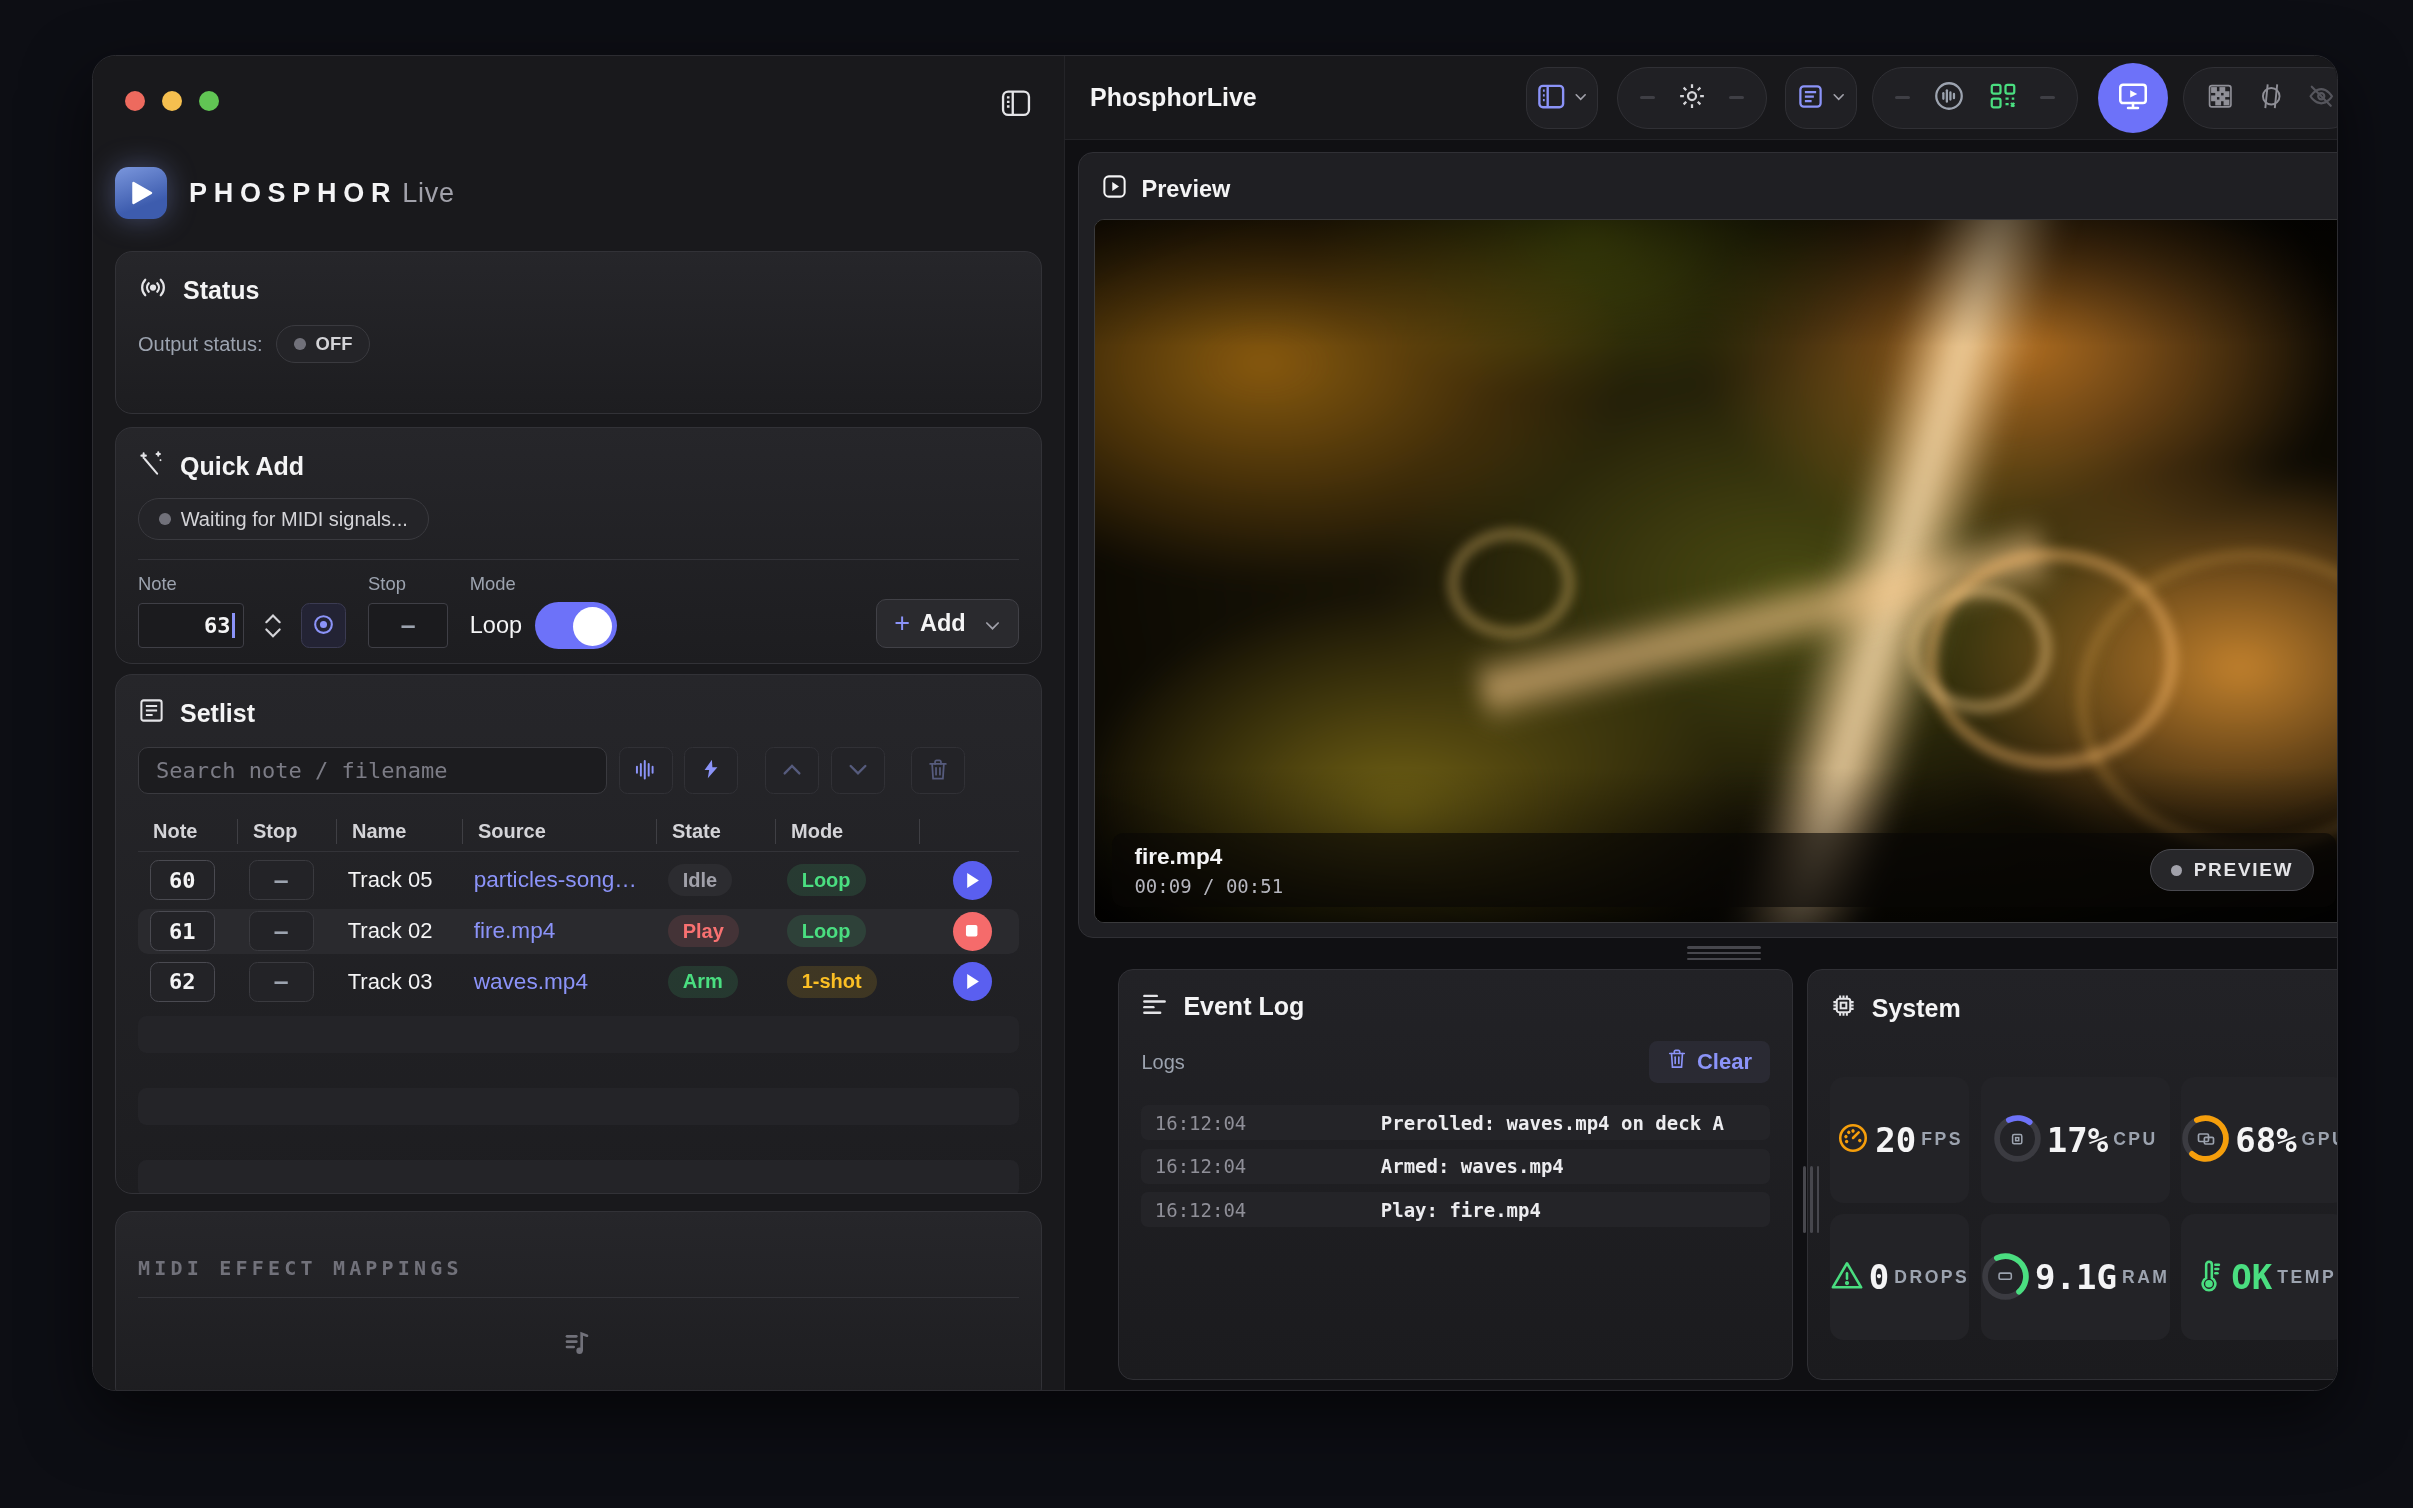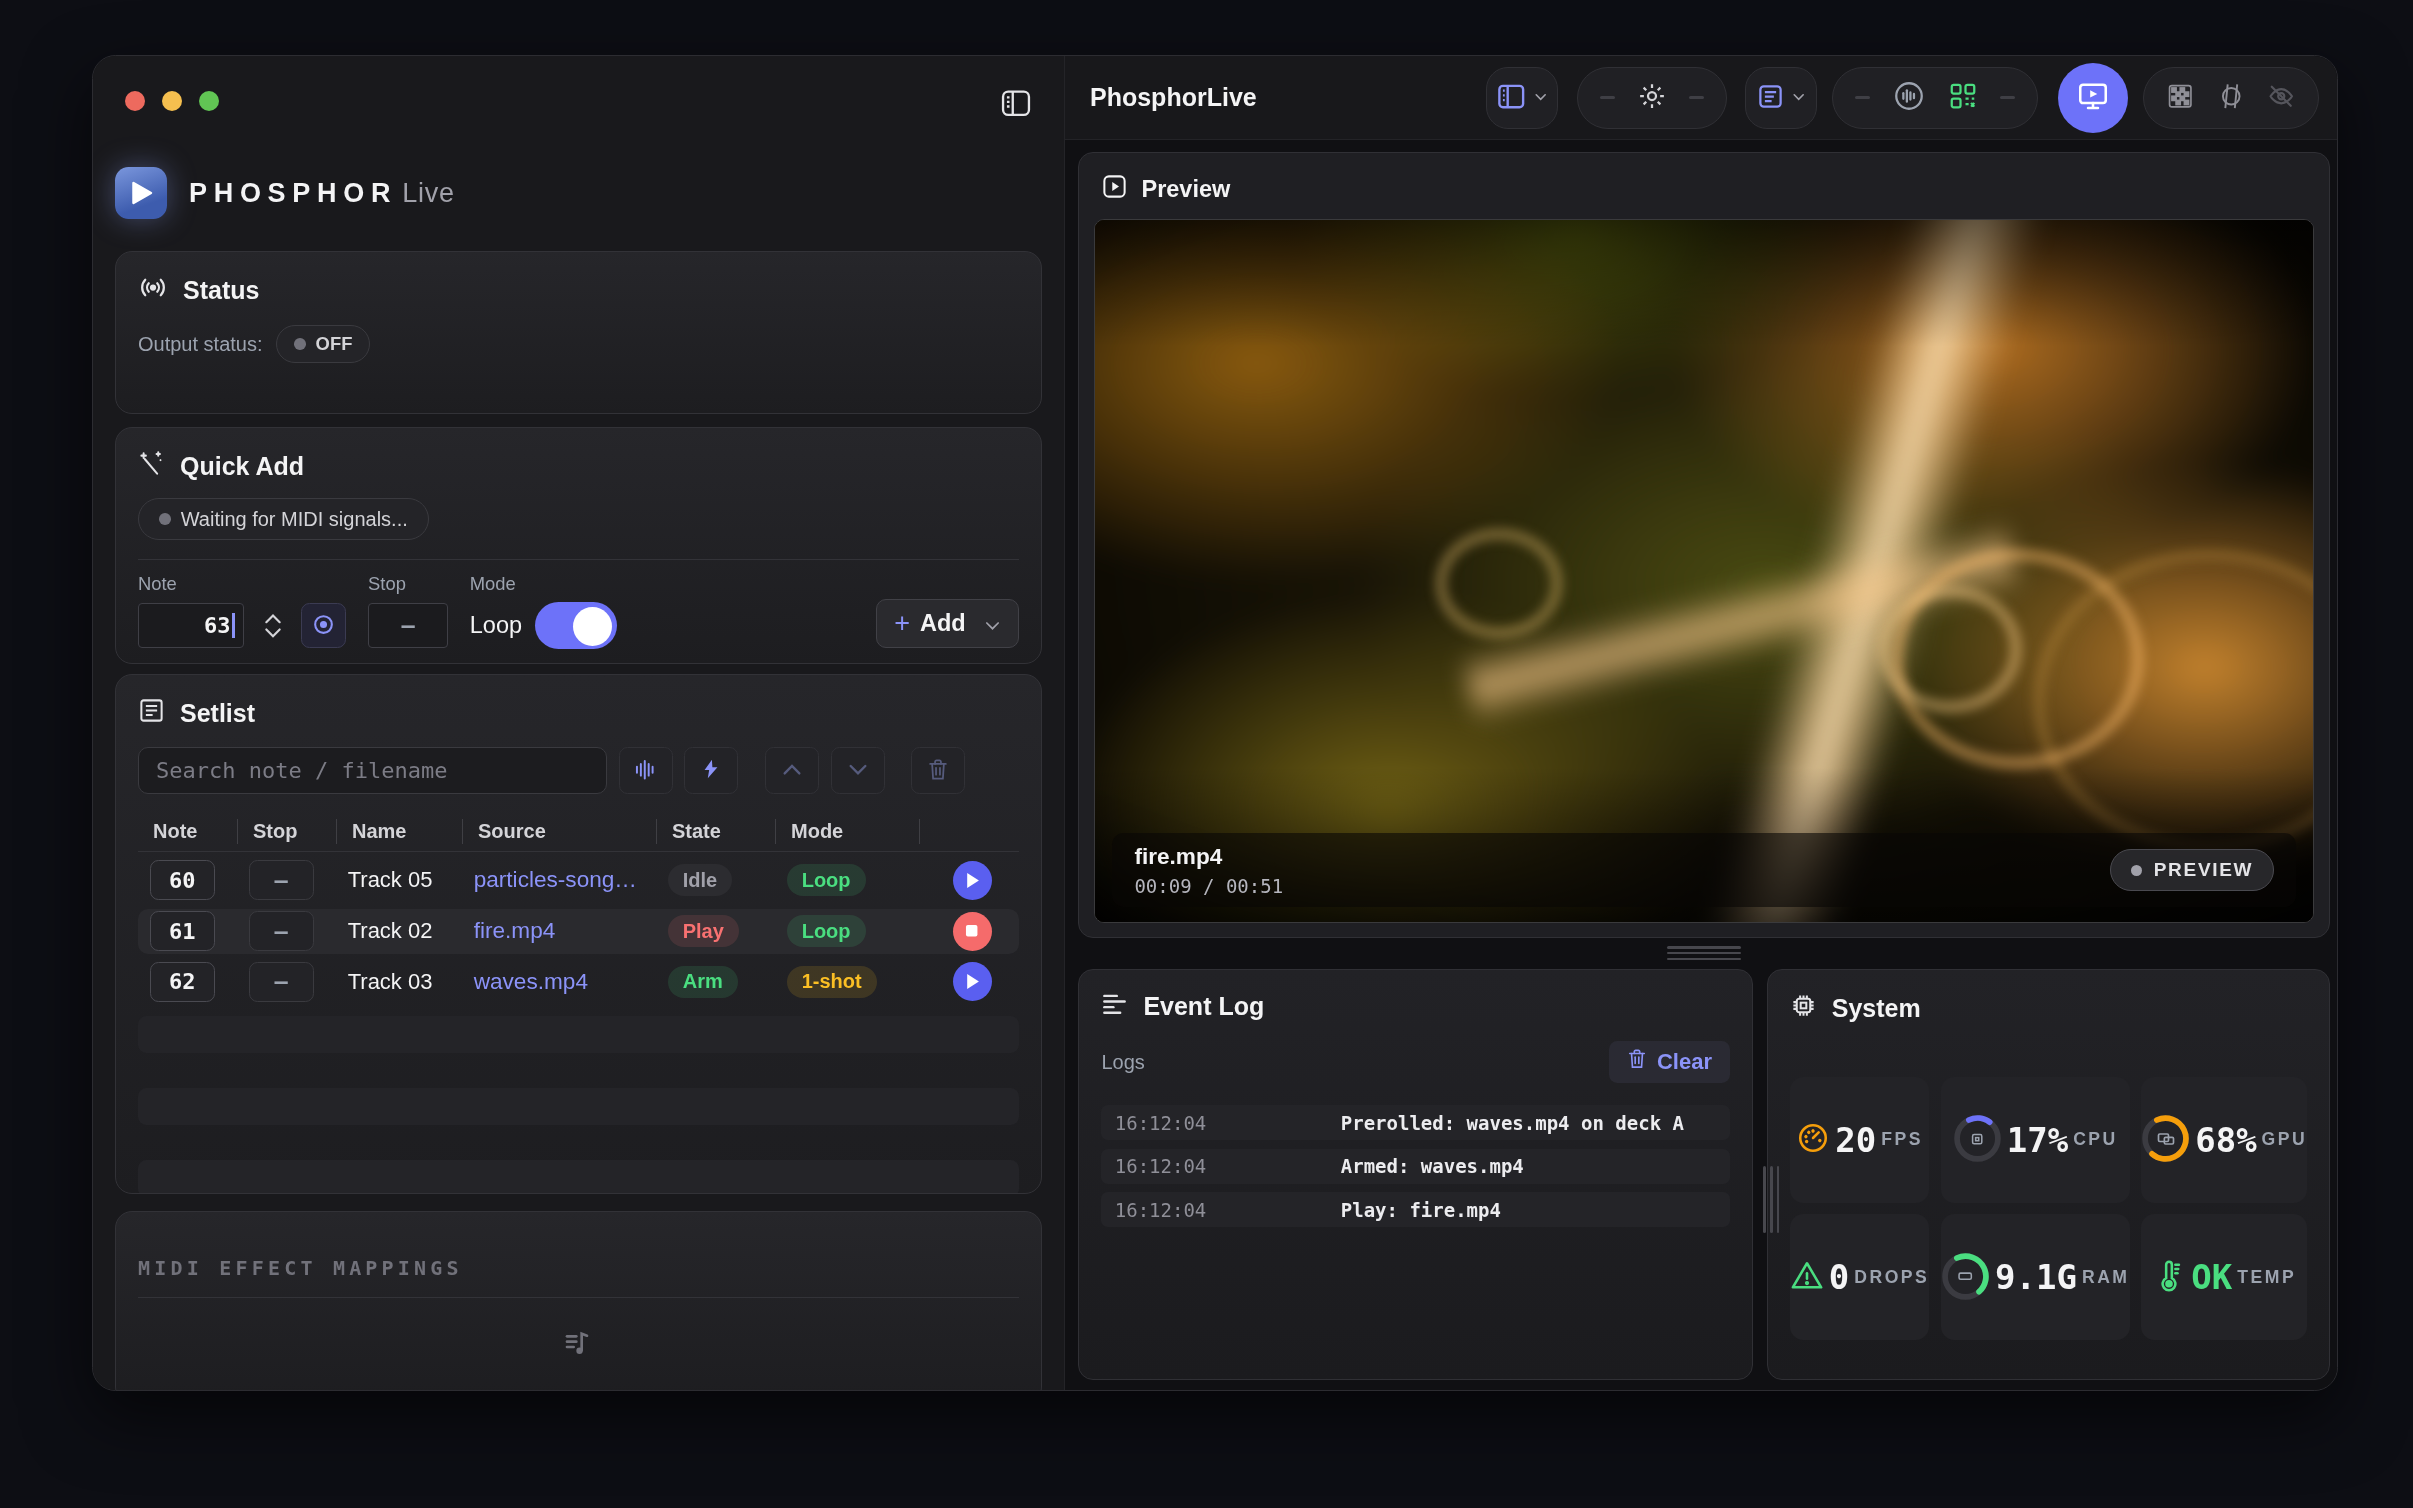--- a/index.html
+++ b/index.html
@@ -160,21 +160,21 @@
   .ov-time { margin-top:5px; font-size:19px; color:#b5b5bd; }
   .ov-spacer { flex:1; }
   .preview-pill { height:42px; padding:0 20px; border-radius:837px; background:rgba(42,42,46,.92);
                   border:1.7px solid #4a4a50; display:flex; align-items:center; gap:11.7px;
                   font-size:19px; font-weight:700; letter-spacing:1.7px; color:#e4e4e7; }
   .preview-pill .dot { width:11px; height:11px; border-radius:50%; background:#a1a1aa; }
 
   .hdrag { align-self:center; margin:8.4px 0; display:flex; flex-direction:column; gap:3.4px; border:none; background:none; }
   .hdrag span { width:74px; height:2.5px; background:#47474d; border-radius:1.7px; }
 
-  .bottom-row { flex:1; display:flex; gap:13.4px; position:relative; }
+  .bottom-row { flex:1; display:flex; gap:13.4px; position:relative;margin-left:40px; }
   .panel { background:linear-gradient(180deg,#222226,#1b1b1e); border:1.7px solid #303035; border-radius:15px; padding:22px; }
   .eventlog { flex:0 0 675px; display:flex; flex-direction:column; }
   .log-bar { margin-top:20px; display:flex; align-items:center; }
   .clear-btn { height:42px; padding:0 18.4px; border-radius:8.4px; background:#2a2a33; border:none;
                color:#8b93f8; font-size:22px; font-weight:600; display:flex; align-items:center; gap:10px; }
   .log-list { margin-top:22px; display:flex; flex-direction:column; gap:8.4px; }
   .log-row { height:35px; background:#242428; border-radius:6.7px; display:flex; align-items:center;
              padding:0 13.4px; font-size:19px; }
   .log-time { color:#8f8f98; width:134px; flex:0 0 auto; }
   .log-msg { color:#ececef; font-weight:700; padding-left:92px; }

